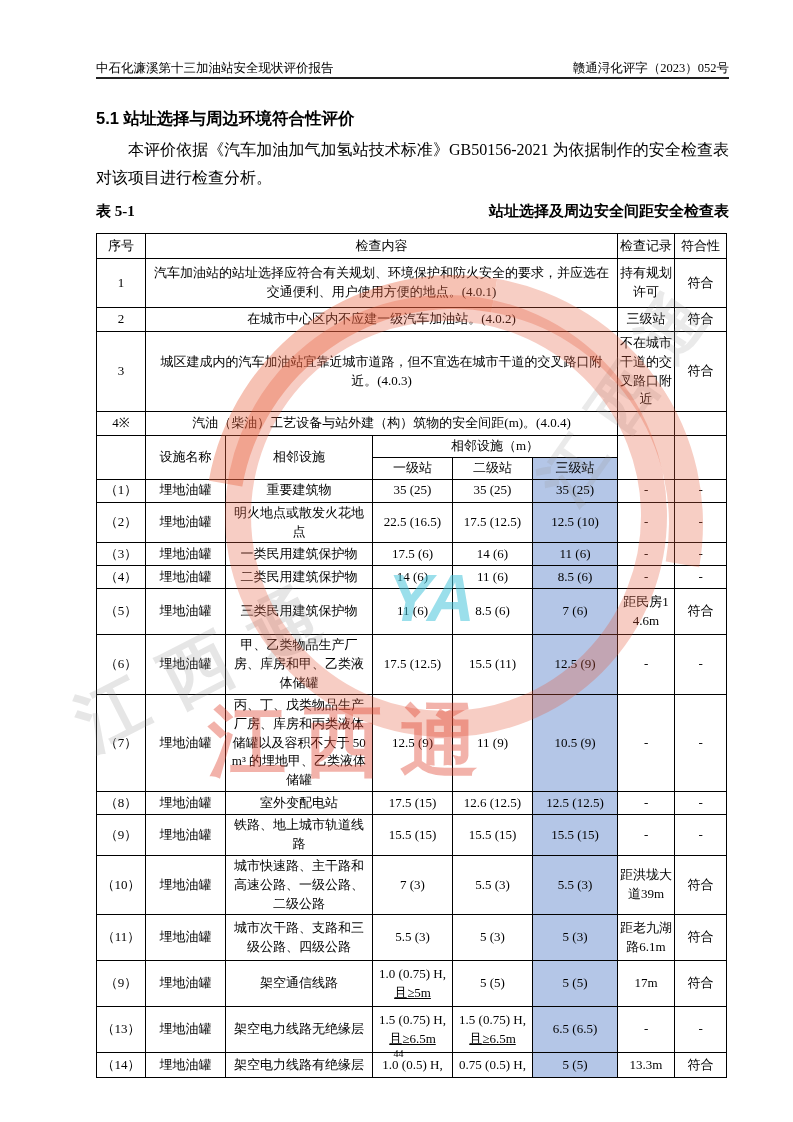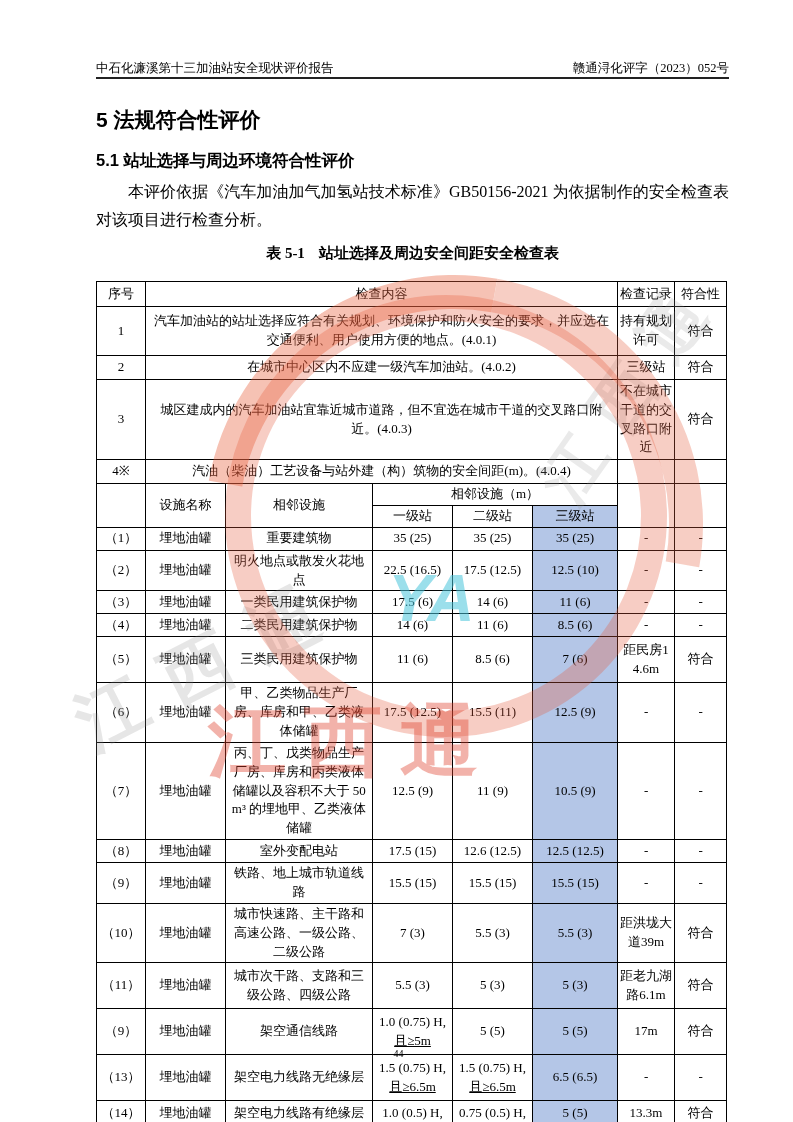--- a/index.html
+++ b/index.html
@@ -27,22 +27,22 @@
   }
   h2.h2{
     font-family:Liberation Sans, sans-serif;
     font-size:16.5px;font-weight:bold;margin:16px 0 6px 0;
   }
   p.body-par{
     font-size:16px;line-height:28px;margin:6px 0 10px 0;
     text-indent:2em;text-align:justify;
   }
   .caption{
-    display:flex;justify-content:center;gap:14px;
-    font-size:15px;font-weight:bold;margin:4px 0 18px 0;
+    display:flex;justify-content:space-between;gap:14px;
+    font-size:15px;font-weight:bold;margin:4px 0 12px 0;
   }
   table.chk{
     border-collapse:collapse;table-layout:fixed;
     width:630px;
     font-size:13px;line-height:1.45;margin-top:12px;
   }
   table.chk td,table.chk th{
     border:1px solid #000;
     padding:1px 2px;
     text-align:center;vertical-align:middle;
@@ -102,21 +102,20 @@
 <body>
 
 <div class="page">
 
   <div class="runhead">
     <span>中石化濂溪第十三加油站安全现状评价报告</span>
     <span>赣通浔化评字（2023）052号</span>
   </div>
 
   <div class="content">
-    <h1 class="h1">5 法规符合性评价</h1>
     <h2 class="h2">5.1 站址选择与周边环境符合性评价</h2>
     <p class="body-par">本评价依据《汽车加油加气加氢站技术标准》GB50156-2021 为依据制作的安全检查表对该项目进行检查分析。</p>
 
     <div class="caption">
       <span>表 5-1</span>
       <span>站址选择及周边安全间距安全检查表</span>
     </div>
 
     <table class="chk">
       <colgroup>

